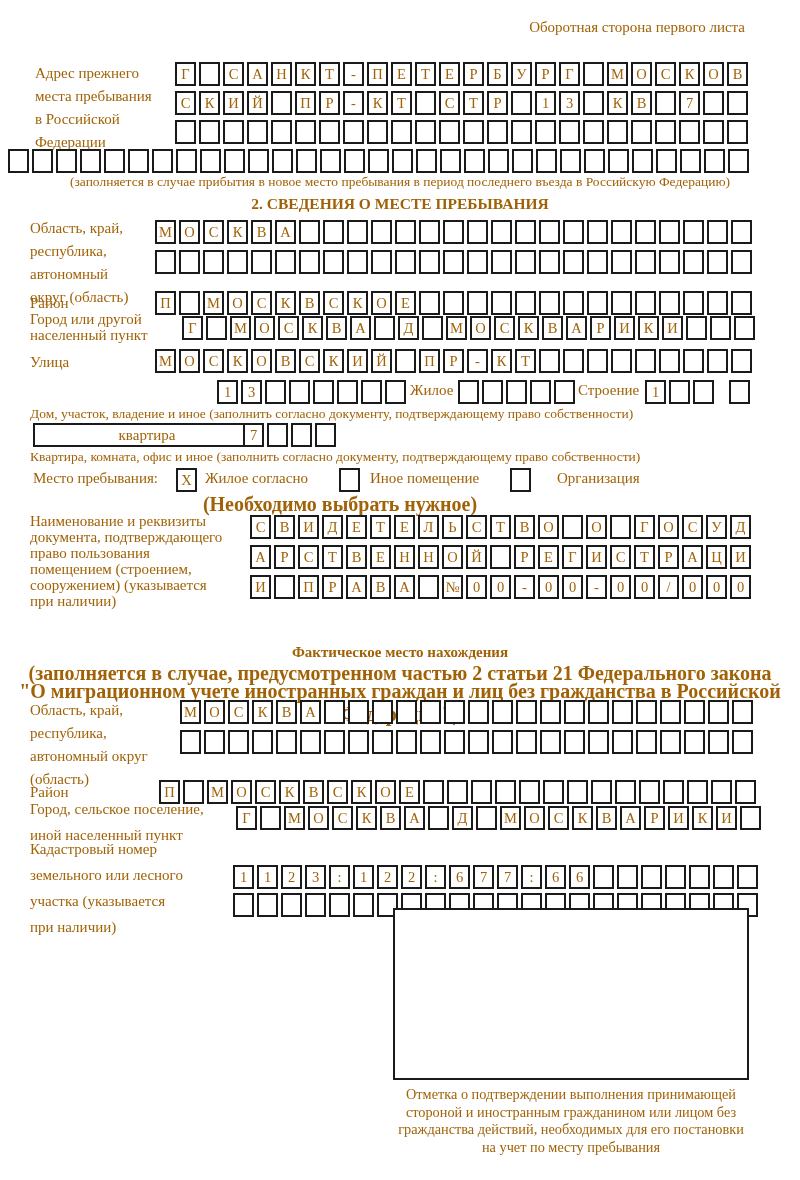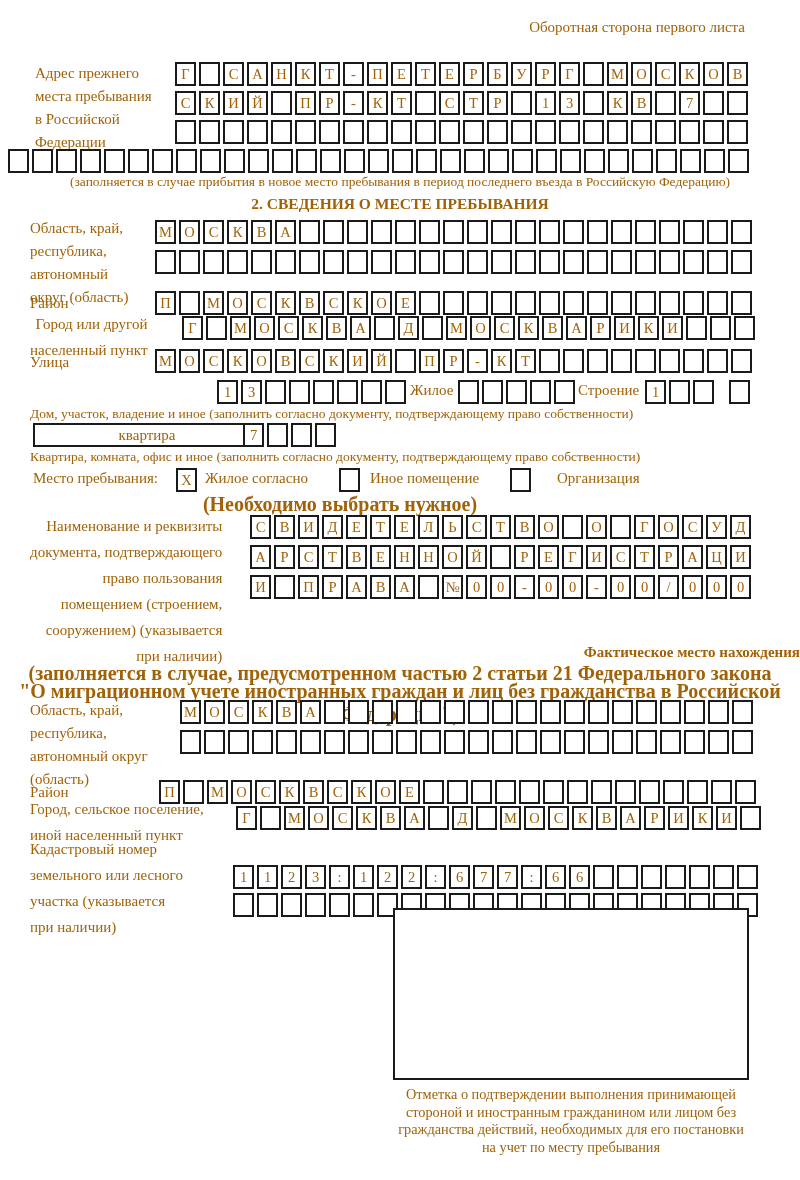--- a/index.html
+++ b/index.html
@@ -5,21 +5,21 @@
   html,body{margin:0;padding:0;background:#fff;}
   .page{position:relative;width:800px;height:1180px;background:#ffffff;
         font-family:"Liberation Serif","DejaVu Serif",serif;color:#a16207;overflow:hidden;}
   .abs{position:absolute;}
   .cellrow{position:absolute;display:flex;gap:3px;}
   .cell{box-sizing:border-box;flex:0 0 21px;width:21px;height:24px;border:2px solid #1a1a1a;
         background:#fff;display:flex;align-items:center;justify-content:center;
         font-size:14.5px;line-height:1;font-weight:normal;}
   .label{font-size:15px;line-height:23px;}
   .lh20{line-height:26px;}
-  .lh21{line-height:26px;text-align:right;}
+  .lh21{line-height:16px;}
   .small{font-size:13.5px;}
   .mid{font-size:20px;font-weight:bold;}
   .center{left:0;width:800px;text-align:center;}
   .bold{font-weight:bold;}
   .bigbox{position:absolute;box-sizing:border-box;height:24px;border:2px solid #1a1a1a;
           display:flex;align-items:center;justify-content:center;font-size:15px;background:#fff;}
   .inl{position:absolute;font-size:15px;}
   .stampbox{position:absolute;border:2px solid #1a1a1a;box-sizing:border-box;background:#fff;}
   .caption{position:absolute;text-align:center;font-size:14.3px;line-height:17.5px;}
 </style>
@@ -405,21 +405,21 @@
       <span class="cell">0</span>
       <span class="cell">-</span>
       <span class="cell">0</span>
       <span class="cell">0</span>
       <span class="cell">/</span>
       <span class="cell">0</span>
       <span class="cell">0</span>
       <span class="cell">0</span>
     </div>
 
-  <div class="abs center bold" style="top:644px;font-size:15px;text-align:right;">Фактическое место нахождения</div>
+  <div class="abs center bold" style="top:644px;font-size:15px;">Фактическое место нахождения</div>
   <div class="abs center mid" style="top:662px;">(заполняется в случае, предусмотренном частью 2 статьи 21 Федерального закона</div>
   <div class="abs center mid" style="top:680px;">"О миграционном учете иностранных граждан и лиц без гражданства в Российской Федерации")</div>
 
   <div class="abs label" style="top:699px;left:30px;">Область, край,<br>республика,<br>автономный округ<br>(область)</div>
   <div class="cellrow" style="top:700px;left:180px;">
       <span class="cell">М</span>
       <span class="cell">О</span>
       <span class="cell">С</span>
       <span class="cell">К</span>
       <span class="cell">В</span>

